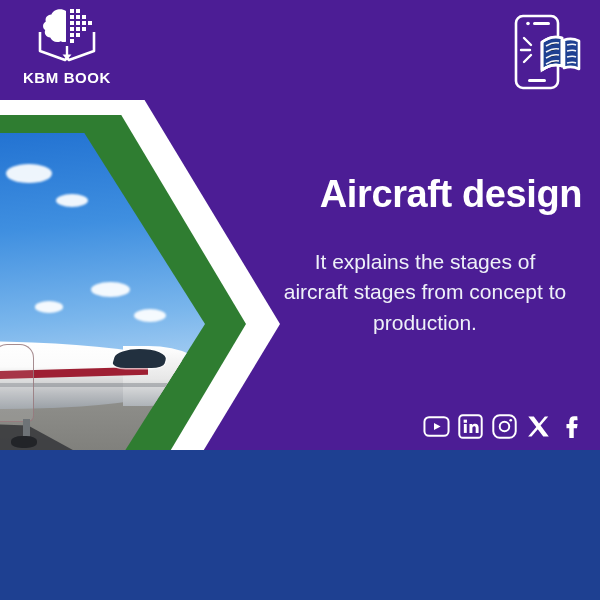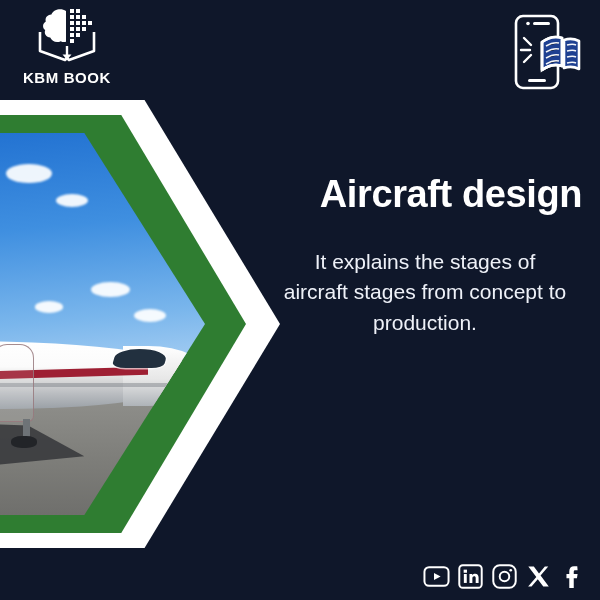--- a/index.html
+++ b/index.html
@@ -5,22 +5,22 @@
   * { margin:0; padding:0; box-sizing:border-box; }
   html,body { width:600px; height:600px; }
   body {
     font-family: "Liberation Sans", sans-serif;
     background:#1e4091;
     overflow:hidden;
     position:relative;
   }
   #canvas {
     position:relative;
-    width:600px; height:600px;
-    background:#0f172a;
+    width:600px; height:450px;
+    background:#4c1d95;
     overflow:hidden;
   }
 
   
   .brand {
     position:absolute;
     left:12px; top:6px;
     width:110px;
     display:flex;
     flex-direction:column;

